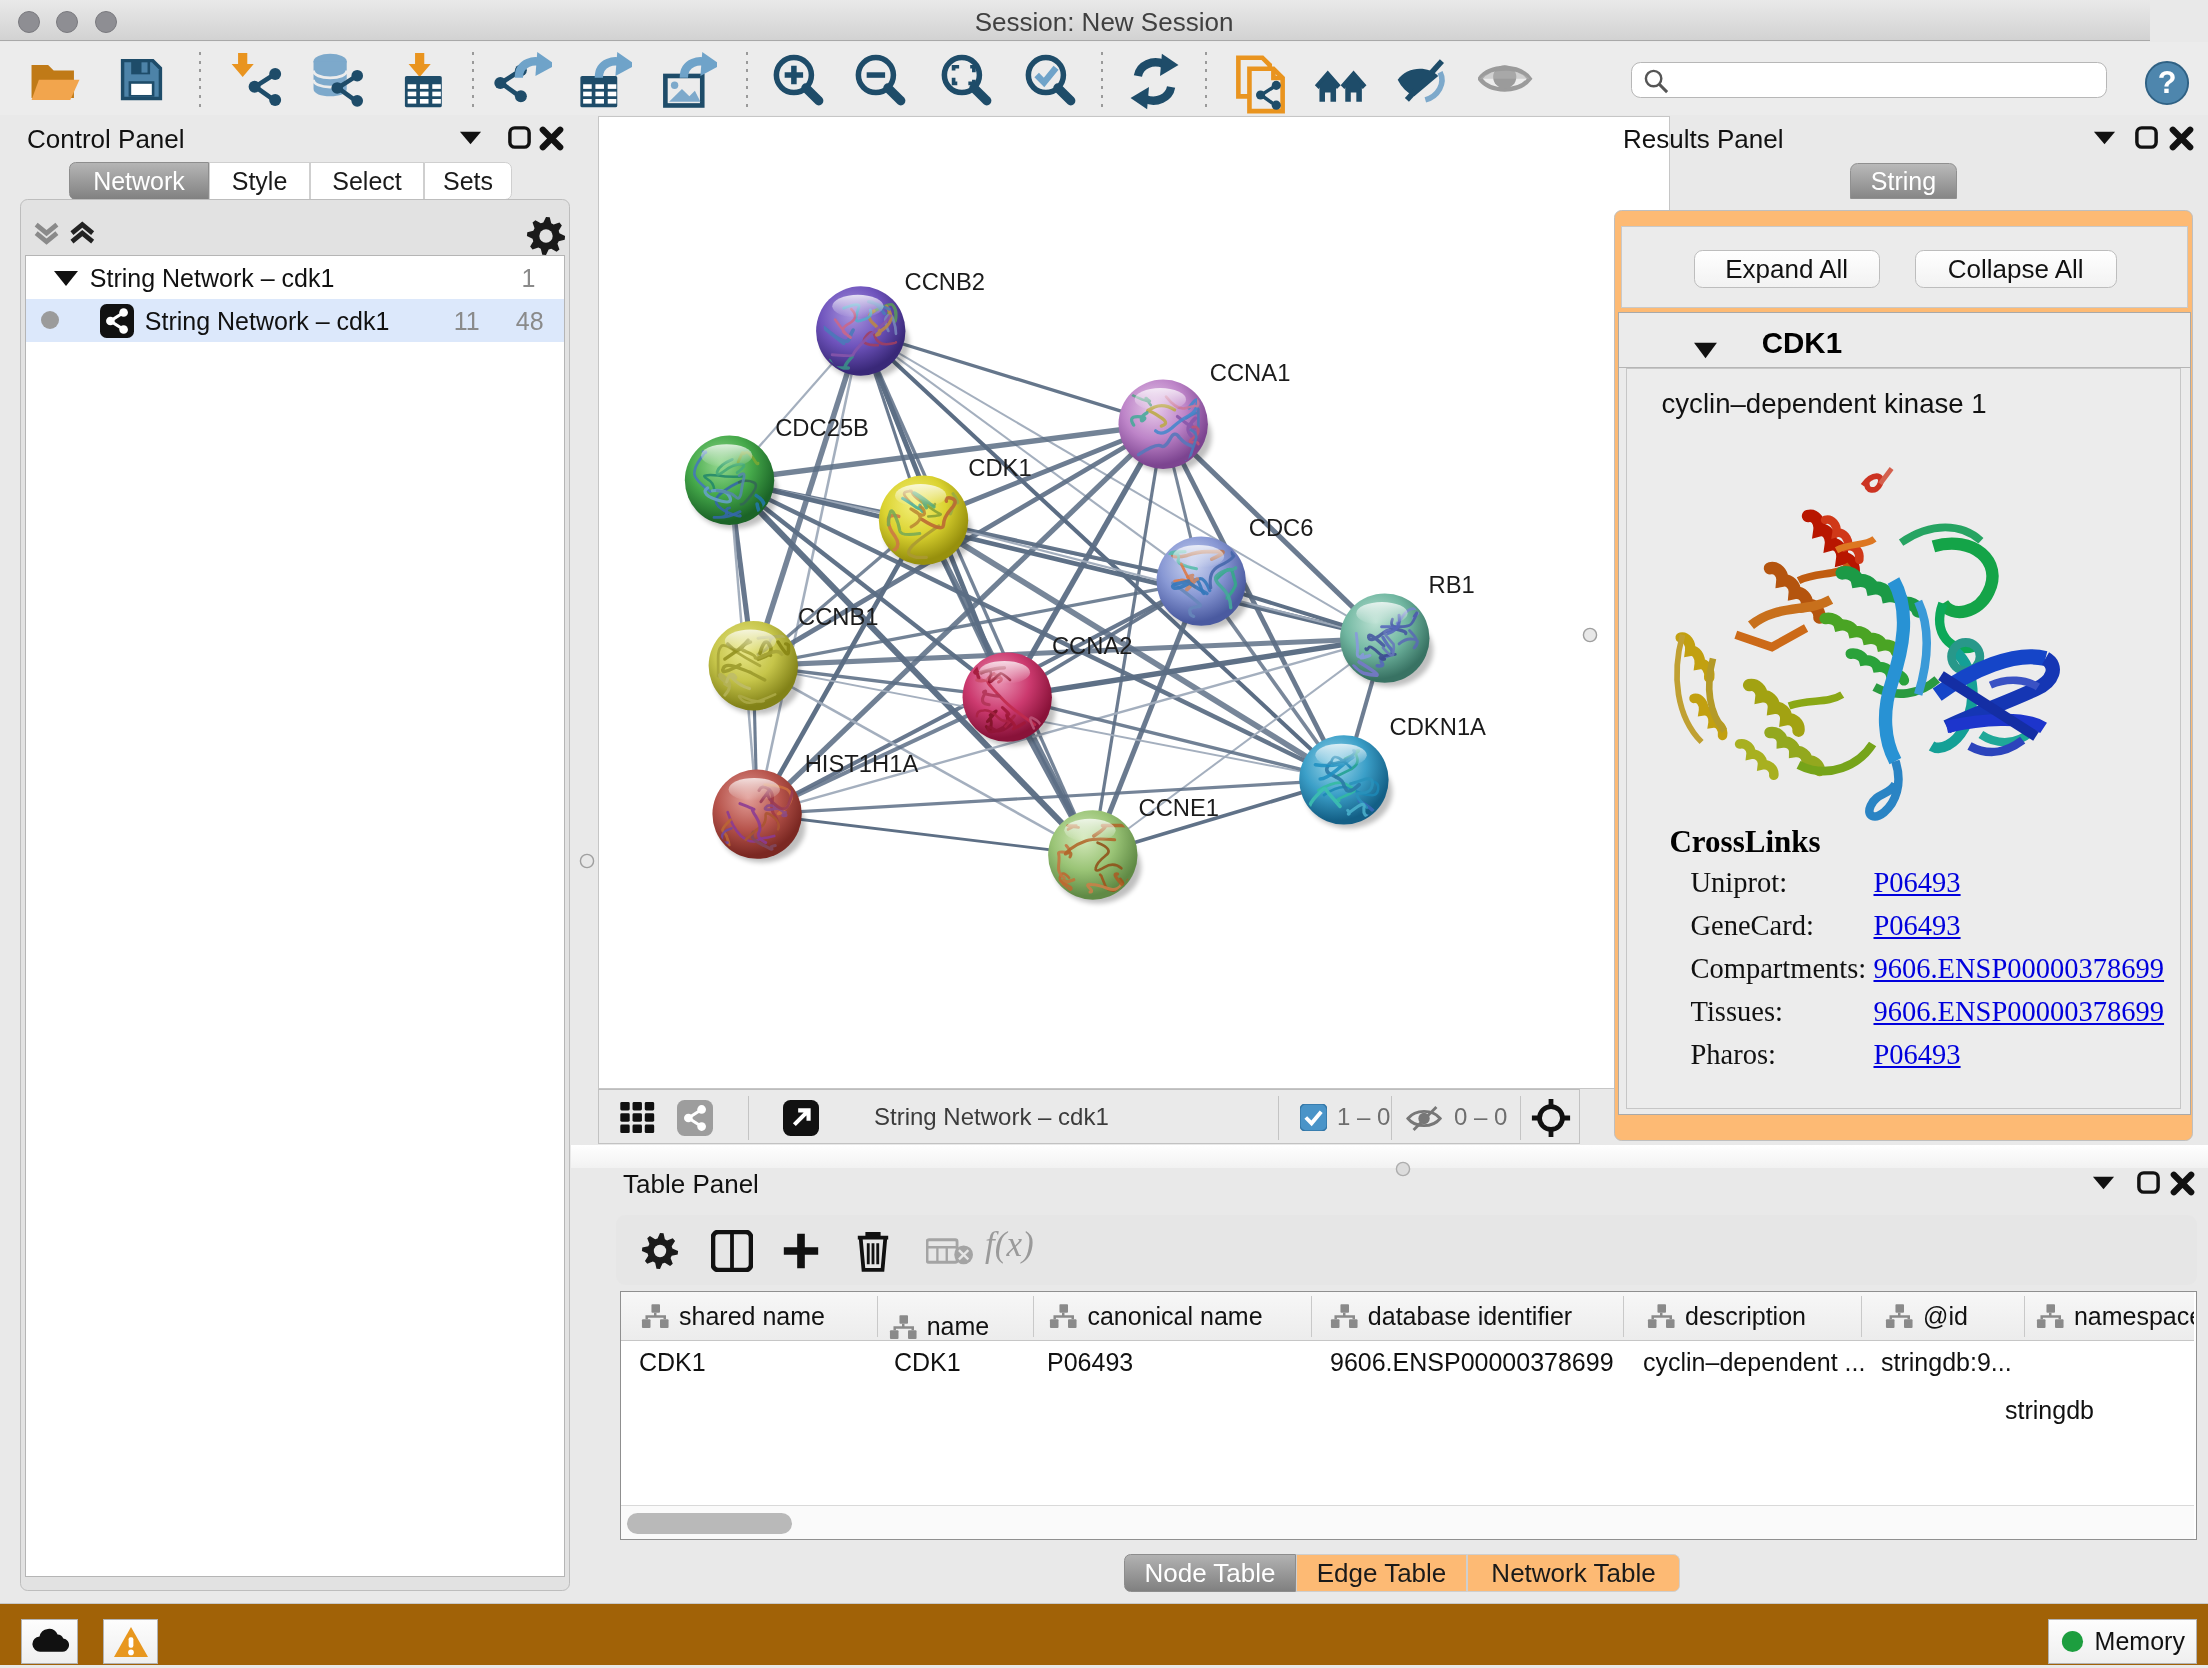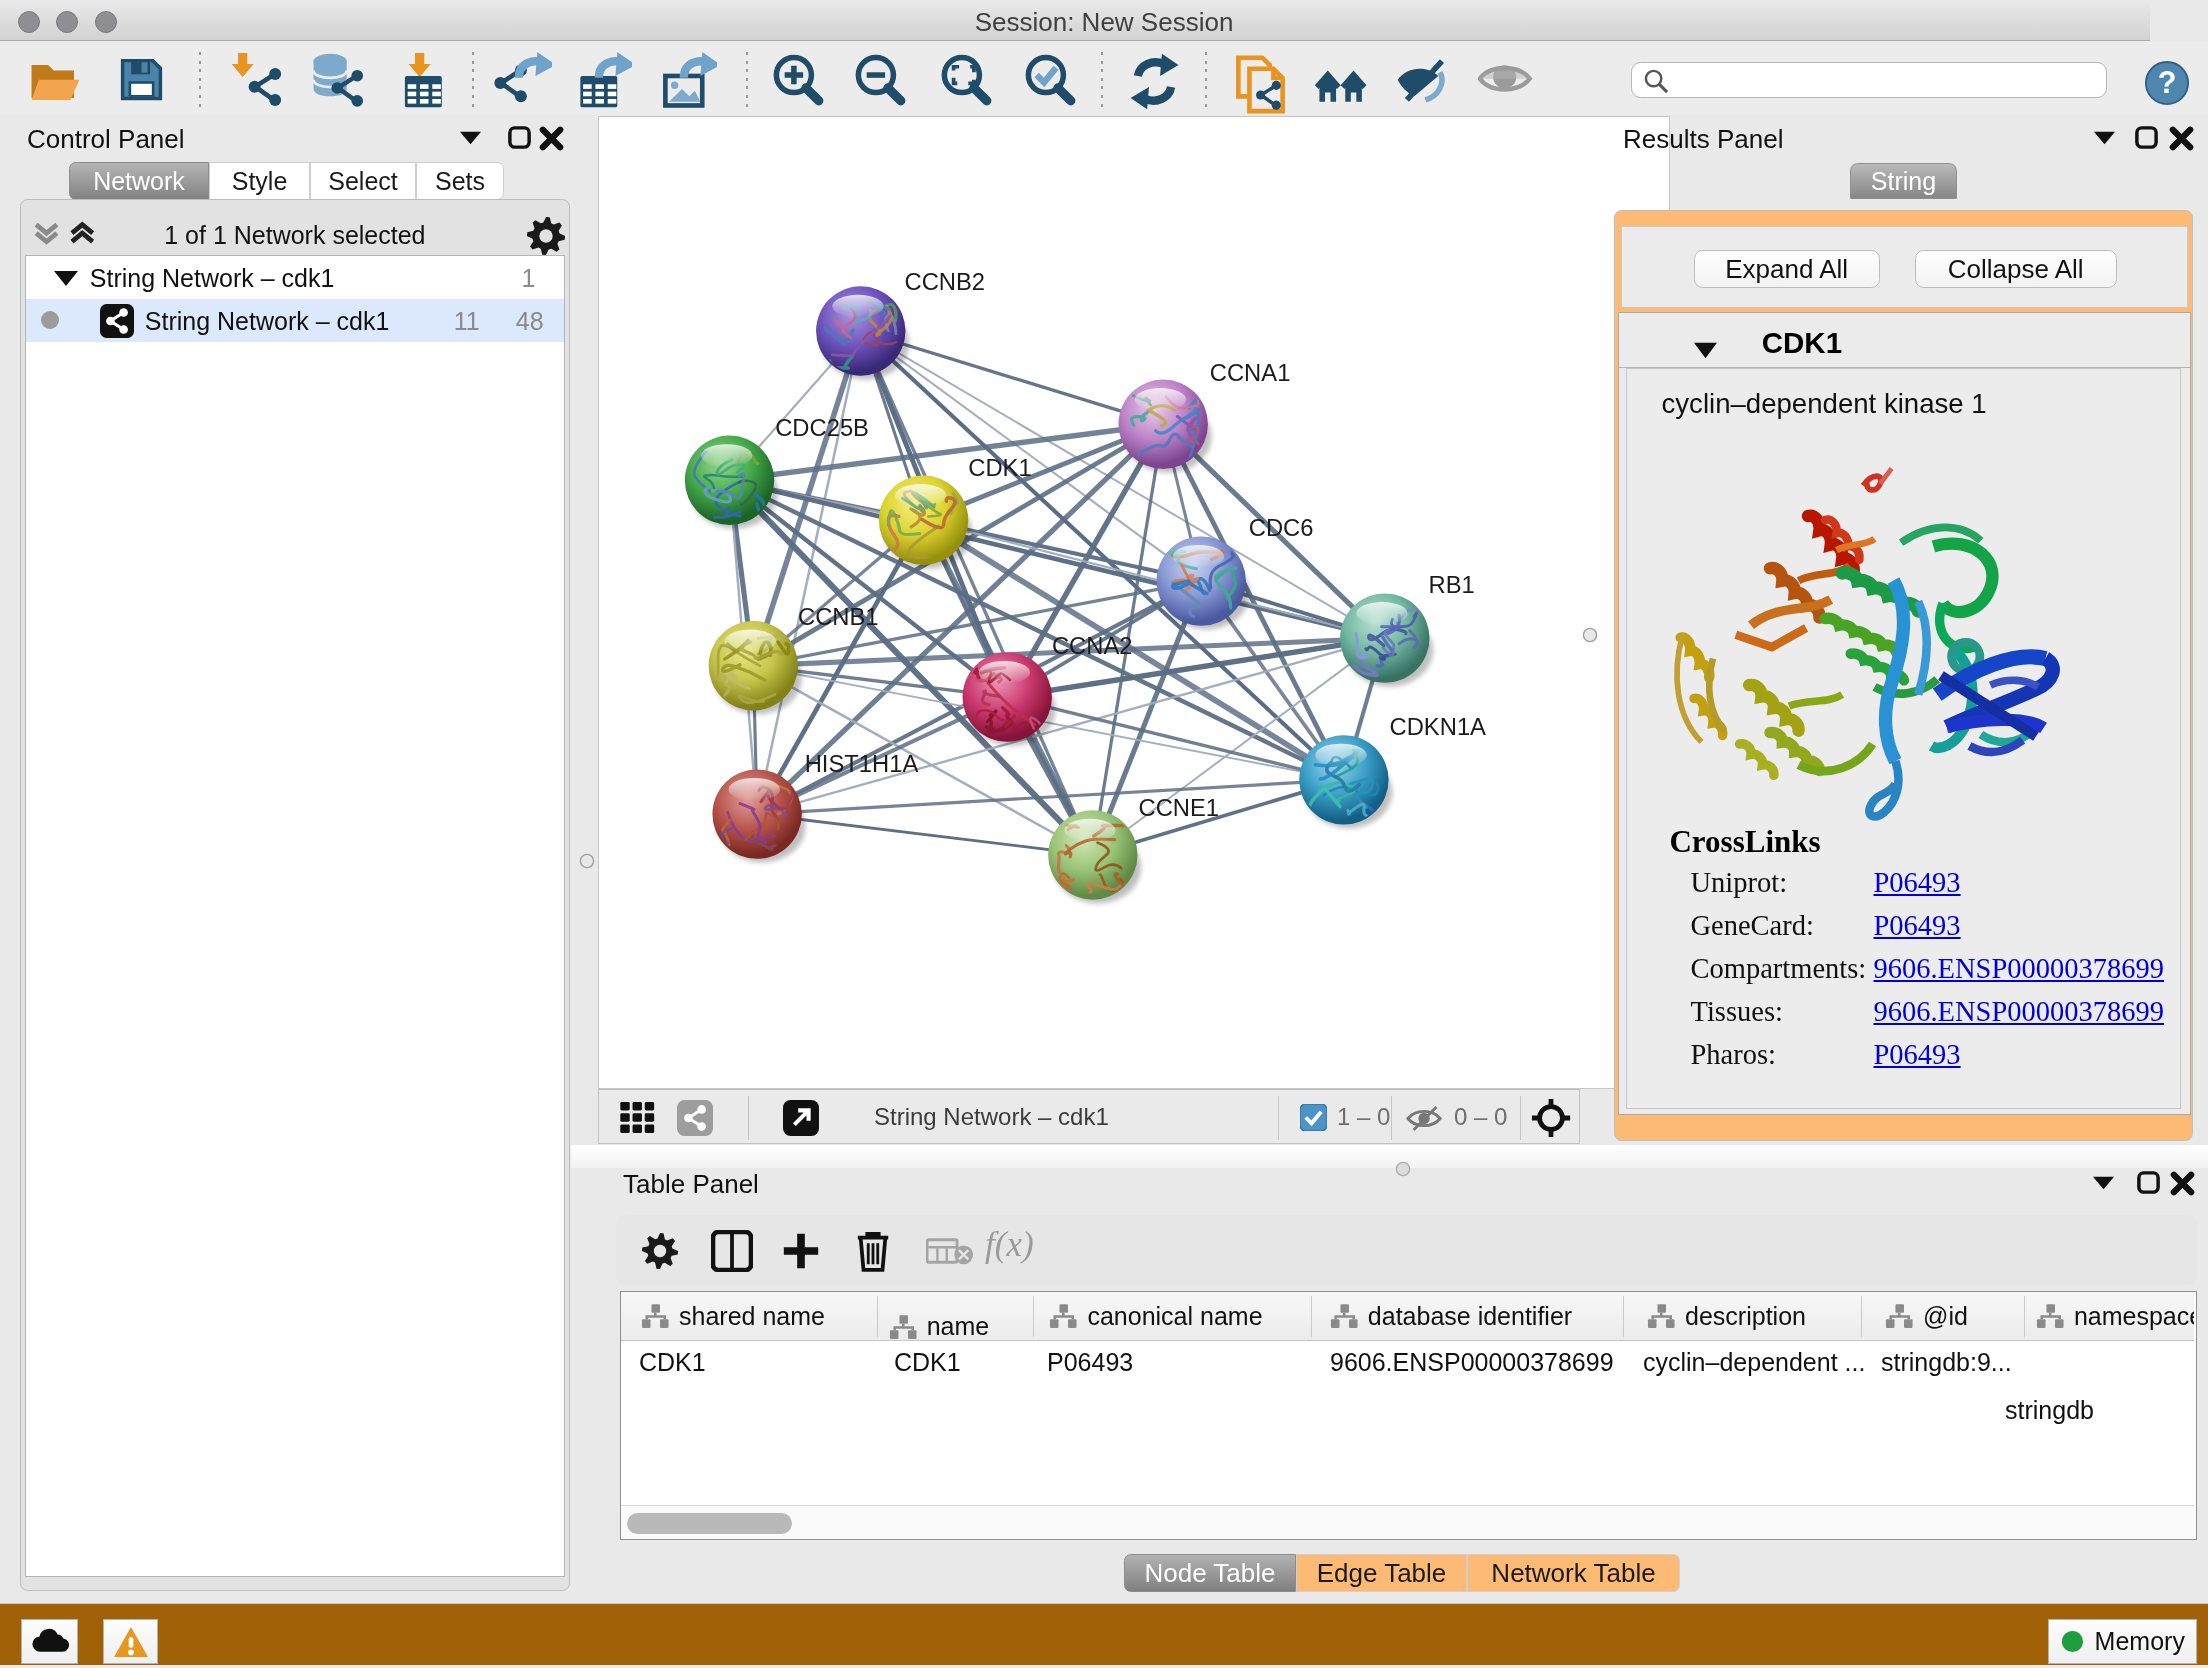--- a/index.html
+++ b/index.html
@@ -279,34 +279,33 @@
       </svg>
       <svg class="winbtn" style="left:507px;top:125px" width="25" height="25" viewBox="0 0 26 26">
         <rect x="3" y="3" width="20" height="20" rx="5" fill="none" stroke="#111" stroke-width="3.6"></rect>
       </svg>
       <svg class="winbtn" style="left:538px;top:125px" width="27" height="27" viewBox="0 0 28 28">
         <path d="M5 5 L23 23 M23 5 L5 23" stroke="#111" stroke-width="6.5" stroke-linecap="round"></path>
       </svg>
   <div class="tabs" style="left:69px; top:162px;">
     <div class="tab sel" style="width:140px; border-radius:6.7px 0 0 6.7px;">Network</div>
     <div class="tab" style="width:101px;">Style</div>
-    <div class="tab" style="width:106px;">Select</div>
+    <div class="tab" style="width:114px;">Select</div>
     <div class="tab" style="width:88px; border-radius:0 6.7px 6.7px 0;">Sets</div>
   </div>
   <div id="cp-panel">
     <div id="cp-subhead">
       <svg style="position:absolute;left:7.6px;top:7.6px" width="114" height="32" viewBox="0 0 120 34">
             <g stroke="#8a8a8a" stroke-width="5" fill="none">
               <path d="M6 6 L17 15 L28 6 M6 15 L17 24 L28 15"></path>
             </g>
             <g stroke="#222" stroke-width="5" fill="none">
               <path d="M44 24 L55 15 L66 24 M44 15 L55 6 L66 15"></path>
             </g>
           </svg>
-      <div style="position:absolute; left:0; right:0; top:9.5px; text-align:center; font-size:25px; color:#111;">1 of 1 Network selected</div>
       <svg style="position:absolute;left:502px;top:3.8px" width="42" height="42" viewBox="0 0 44 44">
             <path d="M42.0,22.0 L41.6,25.9 L35.3,27.5 L34.0,30.0 L36.1,36.1 L33.1,38.6 L27.5,35.3 L24.8,36.1 L22.0,42.0 L18.1,41.6 L16.5,35.3 L14.0,34.0 L7.9,36.1 L5.4,33.1 L8.7,27.5 L7.9,24.8 L2.0,22.0 L2.4,18.1 L8.7,16.5 L10.0,14.0 L7.9,7.9 L10.9,5.4 L16.5,8.7 L19.2,7.9 L22.0,2.0 L25.9,2.4 L27.5,8.7 L30.0,10.0 L36.1,7.9 L38.6,10.9 L35.3,16.5 L36.1,19.2 Z" fill="#1a1a1a"></path>
             <circle cx="22" cy="22" r="7" fill="#e2e2e2"></circle>
           </svg>
     </div>
     <div id="cp-list">
       <div class="cprow" style="top:0px;">
         <span style="position:absolute; left:28.5px; top:15px; width:0; height:0; border-left:12.4px solid transparent; border-right:12.4px solid transparent; border-top:15px solid #111;"></span>
         <span style="position:absolute; left:64px; top:7.6px;">String Network – cdk1</span>
         <span class="gray" style="position:absolute; right:28.5px; top:7.6px;">1</span>

